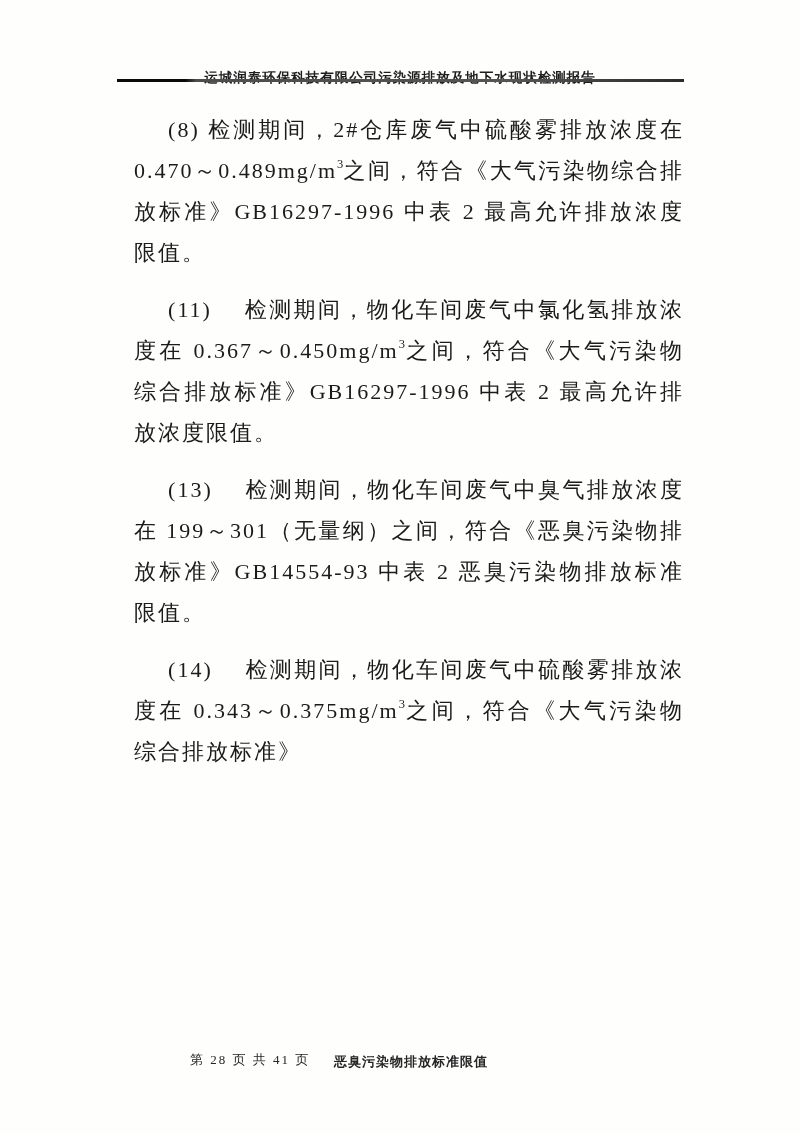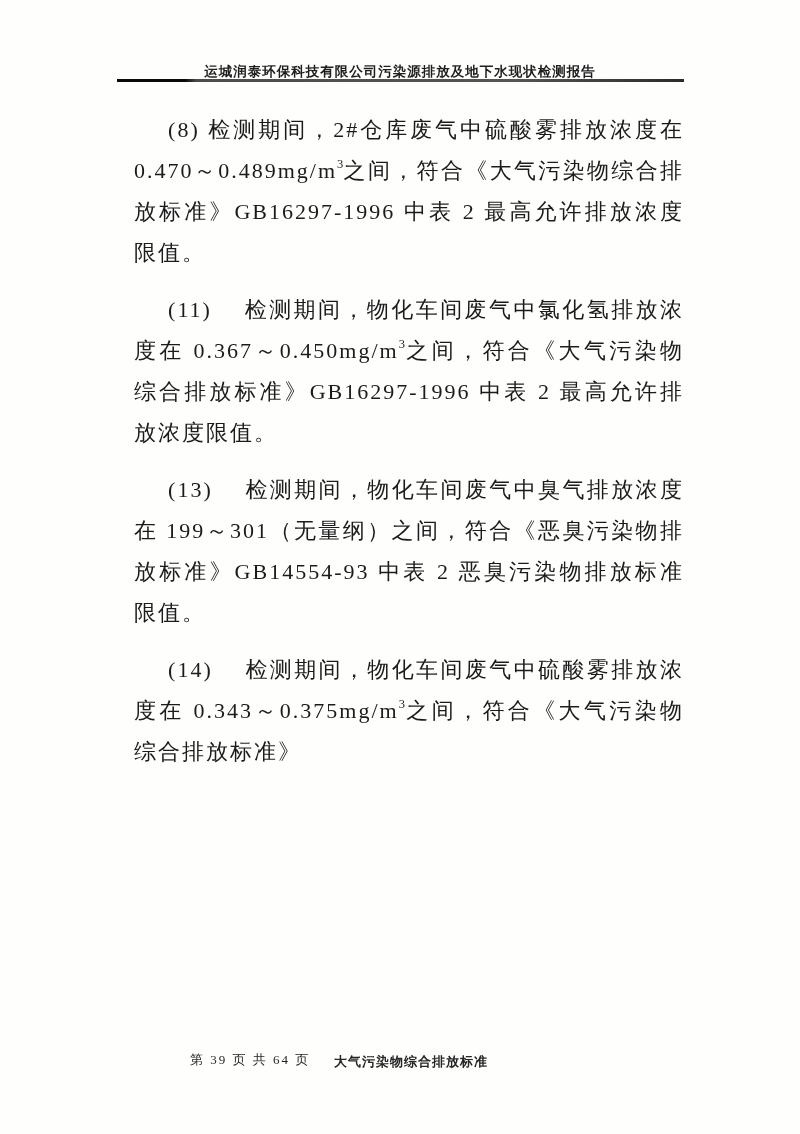--- a/index.html
+++ b/index.html
@@ -12,21 +12,21 @@
     width: 800px;
     height: 1134px;
     margin: 0 auto;
     background: #fefefd;
     overflow: hidden;
     font-family: "Liberation Serif", "DejaVu Serif", serif;
     color: #1c1c1c;
   }
   .header-title {
     position: absolute;
-    top: 63px;
+    top: 69px;
     left: 0;
     width: 100%;
     text-align: center;
     font-size: 13.5px;
     font-weight: 600;
     letter-spacing: 1px;
     color: #1e1e1e;
   }
   .header-rule {
     position: absolute;
@@ -93,17 +93,17 @@
   <div class="header-rule"></div>
 
   <main class="doc-body">
       <p class="para">(8) 检测期间，2#仓库废气中硫酸雾排放浓度在 0.470～0.489mg/m<sup>3</sup>之间，符合《大气污染物综合排放标准》GB16297-1996 中表 2 最高允许排放浓度限值。</p>
       <p class="para">(11)　 检测期间，物化车间废气中氯化氢排放浓度在 0.367～0.450mg/m<sup>3</sup>之间，符合《大气污染物综合排放标准》GB16297-1996 中表 2 最高允许排放浓度限值。</p>
       <p class="para">(13)　 检测期间，物化车间废气中臭气排放浓度在 199～301（无量纲）之间，符合《恶臭污染物排放标准》GB14554-93 中表 2 恶臭污染物排放标准限值。</p>
       <p class="para">(14)　 检测期间，物化车间废气中硫酸雾排放浓度在 0.343～0.375mg/m<sup>3</sup>之间，符合《大气污染物综合排放标准》</p>
     </main>
 
   <div class="footer">
-    <span class="page-info">第 39 页 共 64 页</span>
-    <span class="company">大气污染物综合排放标准</span>
+    <span class="page-info">第 28 页 共 41 页</span>
+    <span class="company">恶臭污染物排放标准限值</span>
   </div>
 
 </div>
 
 </body></html>

